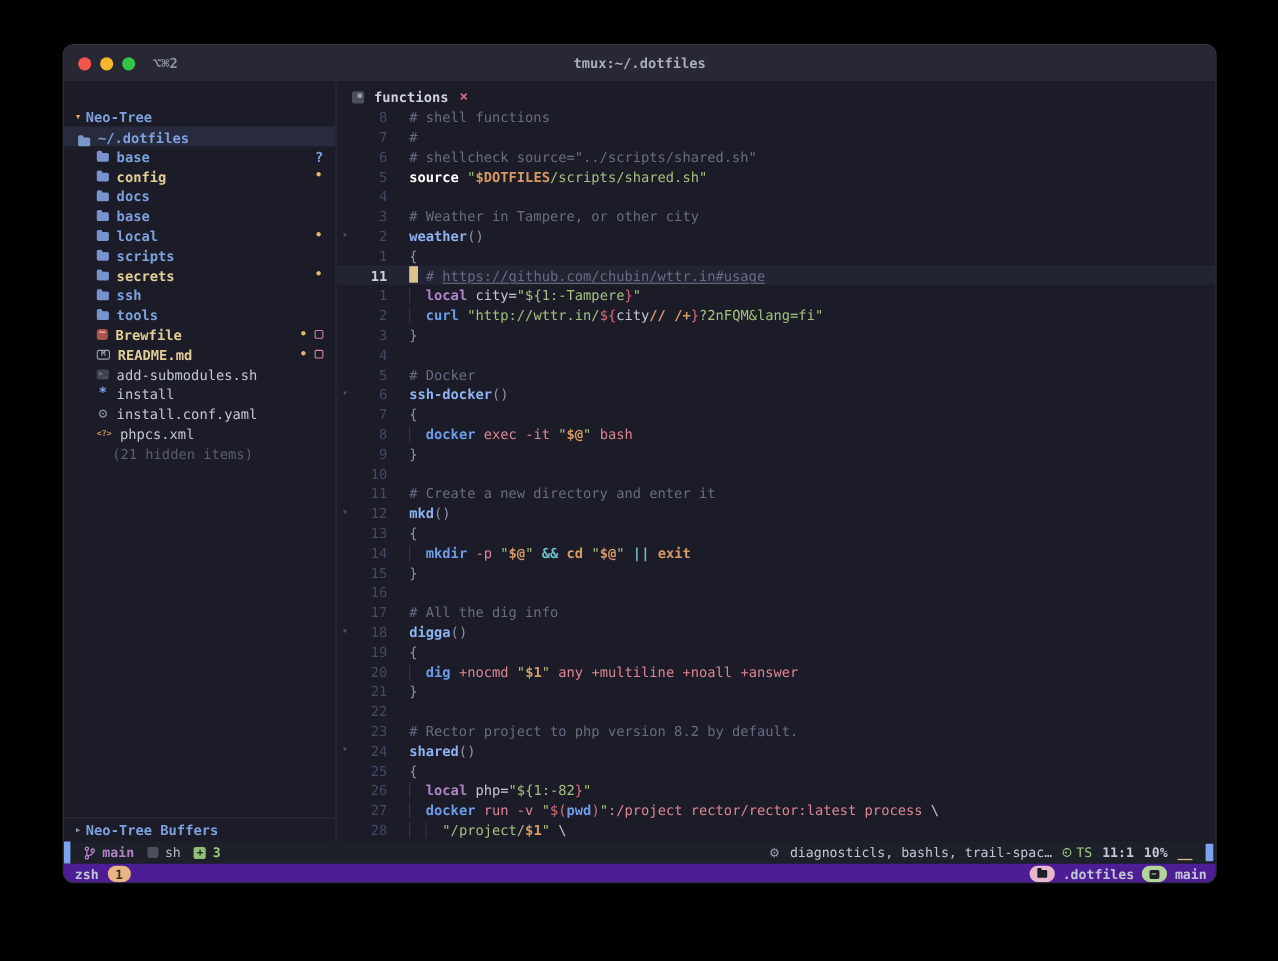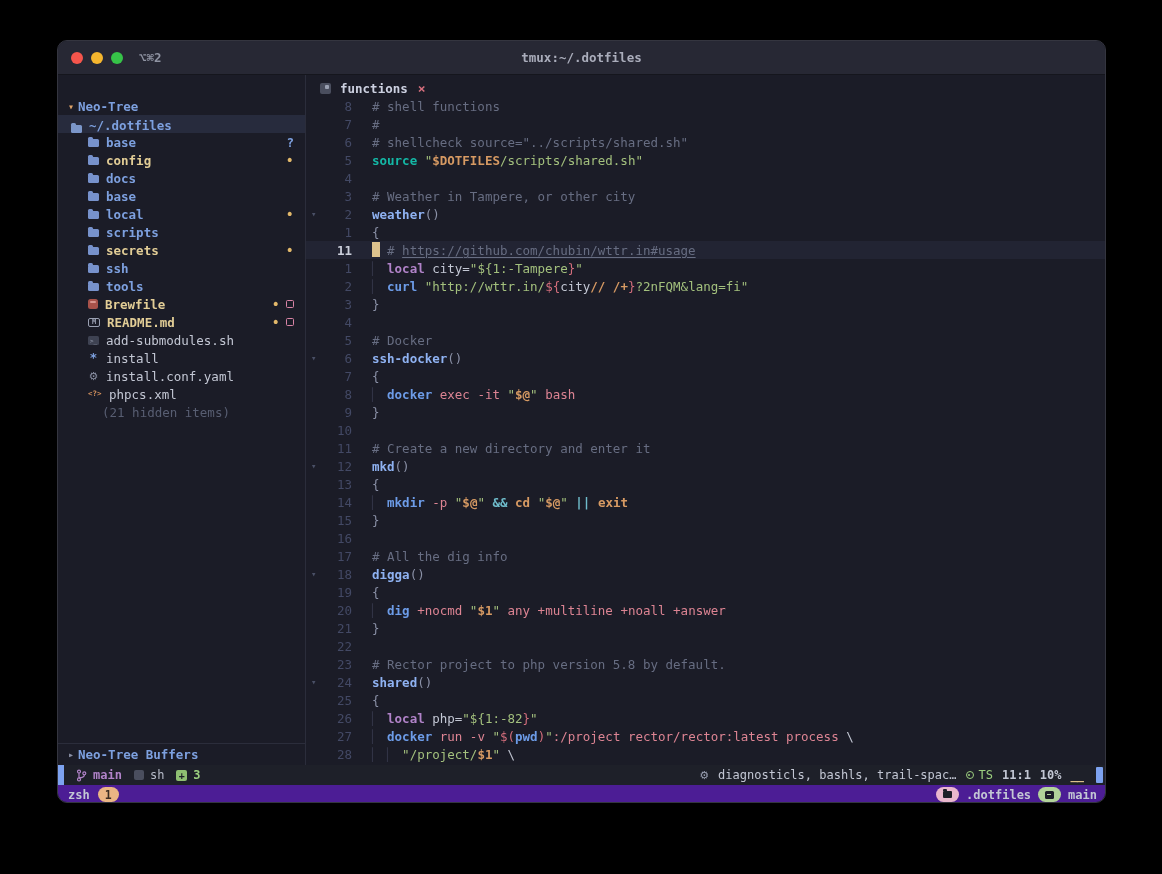--- a/index.html
+++ b/index.html
@@ -79,21 +79,21 @@
   .cline.cur { background:#222433; }
   .fold { width:16px; padding-left:5px; color:#4a5066; font-size:9px; flex:none; }
   .lnum { width:30px; text-align:right; color:#434965; flex:none; }
   .lnum.curn { color:#ccd0dc; font-weight:bold; }
   .ltext { margin-left:20px; }
 
   .tok-cmt { color:#676d82; }
   .tok-cmtu{ color:#676d82; text-decoration:underline; text-underline-offset:2px; }
   .tok-str { color:#a3c07d; }
   .tok-orn { color:#d79a63; font-weight:bold; }
-  .tok-cor { color:#14b8a6; font-weight:bold;margin-top:28px; }
+  .tok-cor { color:#ffffff; font-weight:bold;margin-top:28px; }
   .tok-cmd { color:#6d9ce8; font-weight:bold; }
   .tok-fn  { color:#8fb2f2; font-weight:bold; }
   .tok-arg { color:#dd8493; }
   .tok-pur { color:#b183c9; font-weight:bold; }
   .tok-op  { color:#6fbccb; font-weight:bold; }
   .tok-pun { color:#8b91a7; }
   .tok-fg  { color:#c3c7d4; }
   .tok-red { color:#d46e7c; }
   .tok-gd  { color:#343749; }
   .cursor  { display:inline-block; width:1ch; height:15px; background:#ddc28d;
@@ -288,21 +288,21 @@
           <div class="cline"><span class="fold"></span><span class="lnum">13</span><span class="ltext"><span class="tok-pun">{</span></span></div>
           <div class="cline"><span class="fold"></span><span class="lnum">14</span><span class="ltext"><span class="tok-gd">▏ </span><span class="tok-cmd">mkdir</span><span class="tok-fg"> </span><span class="tok-arg">-p</span><span class="tok-fg"> </span><span class="tok-str">"</span><span class="tok-orn">$@</span><span class="tok-str">"</span><span class="tok-fg"> </span><span class="tok-op">&amp;&amp;</span><span class="tok-fg"> </span><span class="tok-orn">cd</span><span class="tok-fg"> </span><span class="tok-str">"</span><span class="tok-orn">$@</span><span class="tok-str">"</span><span class="tok-fg"> </span><span class="tok-op">||</span><span class="tok-fg"> </span><span class="tok-orn">exit</span></span></div>
           <div class="cline"><span class="fold"></span><span class="lnum">15</span><span class="ltext"><span class="tok-pun">}</span></span></div>
           <div class="cline"><span class="fold"></span><span class="lnum">16</span><span class="ltext"></span></div>
           <div class="cline"><span class="fold"></span><span class="lnum">17</span><span class="ltext"><span class="tok-cmt"># All the dig info</span></span></div>
           <div class="cline"><span class="fold">▾</span><span class="lnum">18</span><span class="ltext"><span class="tok-fn">digga</span><span class="tok-pun">()</span></span></div>
           <div class="cline"><span class="fold"></span><span class="lnum">19</span><span class="ltext"><span class="tok-pun">{</span></span></div>
           <div class="cline"><span class="fold"></span><span class="lnum">20</span><span class="ltext"><span class="tok-gd">▏ </span><span class="tok-cmd">dig</span><span class="tok-fg"> </span><span class="tok-arg">+nocmd</span><span class="tok-fg"> </span><span class="tok-str">"</span><span class="tok-orn">$1</span><span class="tok-str">"</span><span class="tok-fg"> </span><span class="tok-arg">any +multiline +noall +answer</span></span></div>
           <div class="cline"><span class="fold"></span><span class="lnum">21</span><span class="ltext"><span class="tok-pun">}</span></span></div>
           <div class="cline"><span class="fold"></span><span class="lnum">22</span><span class="ltext"></span></div>
-          <div class="cline"><span class="fold"></span><span class="lnum">23</span><span class="ltext"><span class="tok-cmt"># Rector project to php version 5.8 by default.</span></span></div>
+          <div class="cline"><span class="fold"></span><span class="lnum">23</span><span class="ltext"><span class="tok-cmt"># Rector project to php version 8.2 by default.</span></span></div>
           <div class="cline"><span class="fold">▾</span><span class="lnum">24</span><span class="ltext"><span class="tok-fn">shared</span><span class="tok-pun">()</span></span></div>
           <div class="cline"><span class="fold"></span><span class="lnum">25</span><span class="ltext"><span class="tok-pun">{</span></span></div>
           <div class="cline"><span class="fold"></span><span class="lnum">26</span><span class="ltext"><span class="tok-gd">▏ </span><span class="tok-pur">local</span><span class="tok-fg"> php=</span><span class="tok-str">"${1:-82</span><span class="tok-red">}</span><span class="tok-str">"</span></span></div>
           <div class="cline"><span class="fold"></span><span class="lnum">27</span><span class="ltext"><span class="tok-gd">▏ </span><span class="tok-cmd">docker</span><span class="tok-fg"> </span><span class="tok-arg">run</span><span class="tok-fg"> </span><span class="tok-arg">-v</span><span class="tok-fg"> </span><span class="tok-str">"</span><span class="tok-red">$(</span><span class="tok-cmd">pwd</span><span class="tok-red">)</span><span class="tok-str">"</span><span class="tok-arg">:/project rector/rector:latest process</span><span class="tok-fg"> \</span></span></div>
           <div class="cline"><span class="fold"></span><span class="lnum">28</span><span class="ltext"><span class="tok-gd">▏ ▏ </span><span class="tok-str">"/project/</span><span class="tok-orn">$1</span><span class="tok-str">"</span><span class="tok-fg"> \</span></span></div>
         </div>
     </div>
 
   </div>
 

